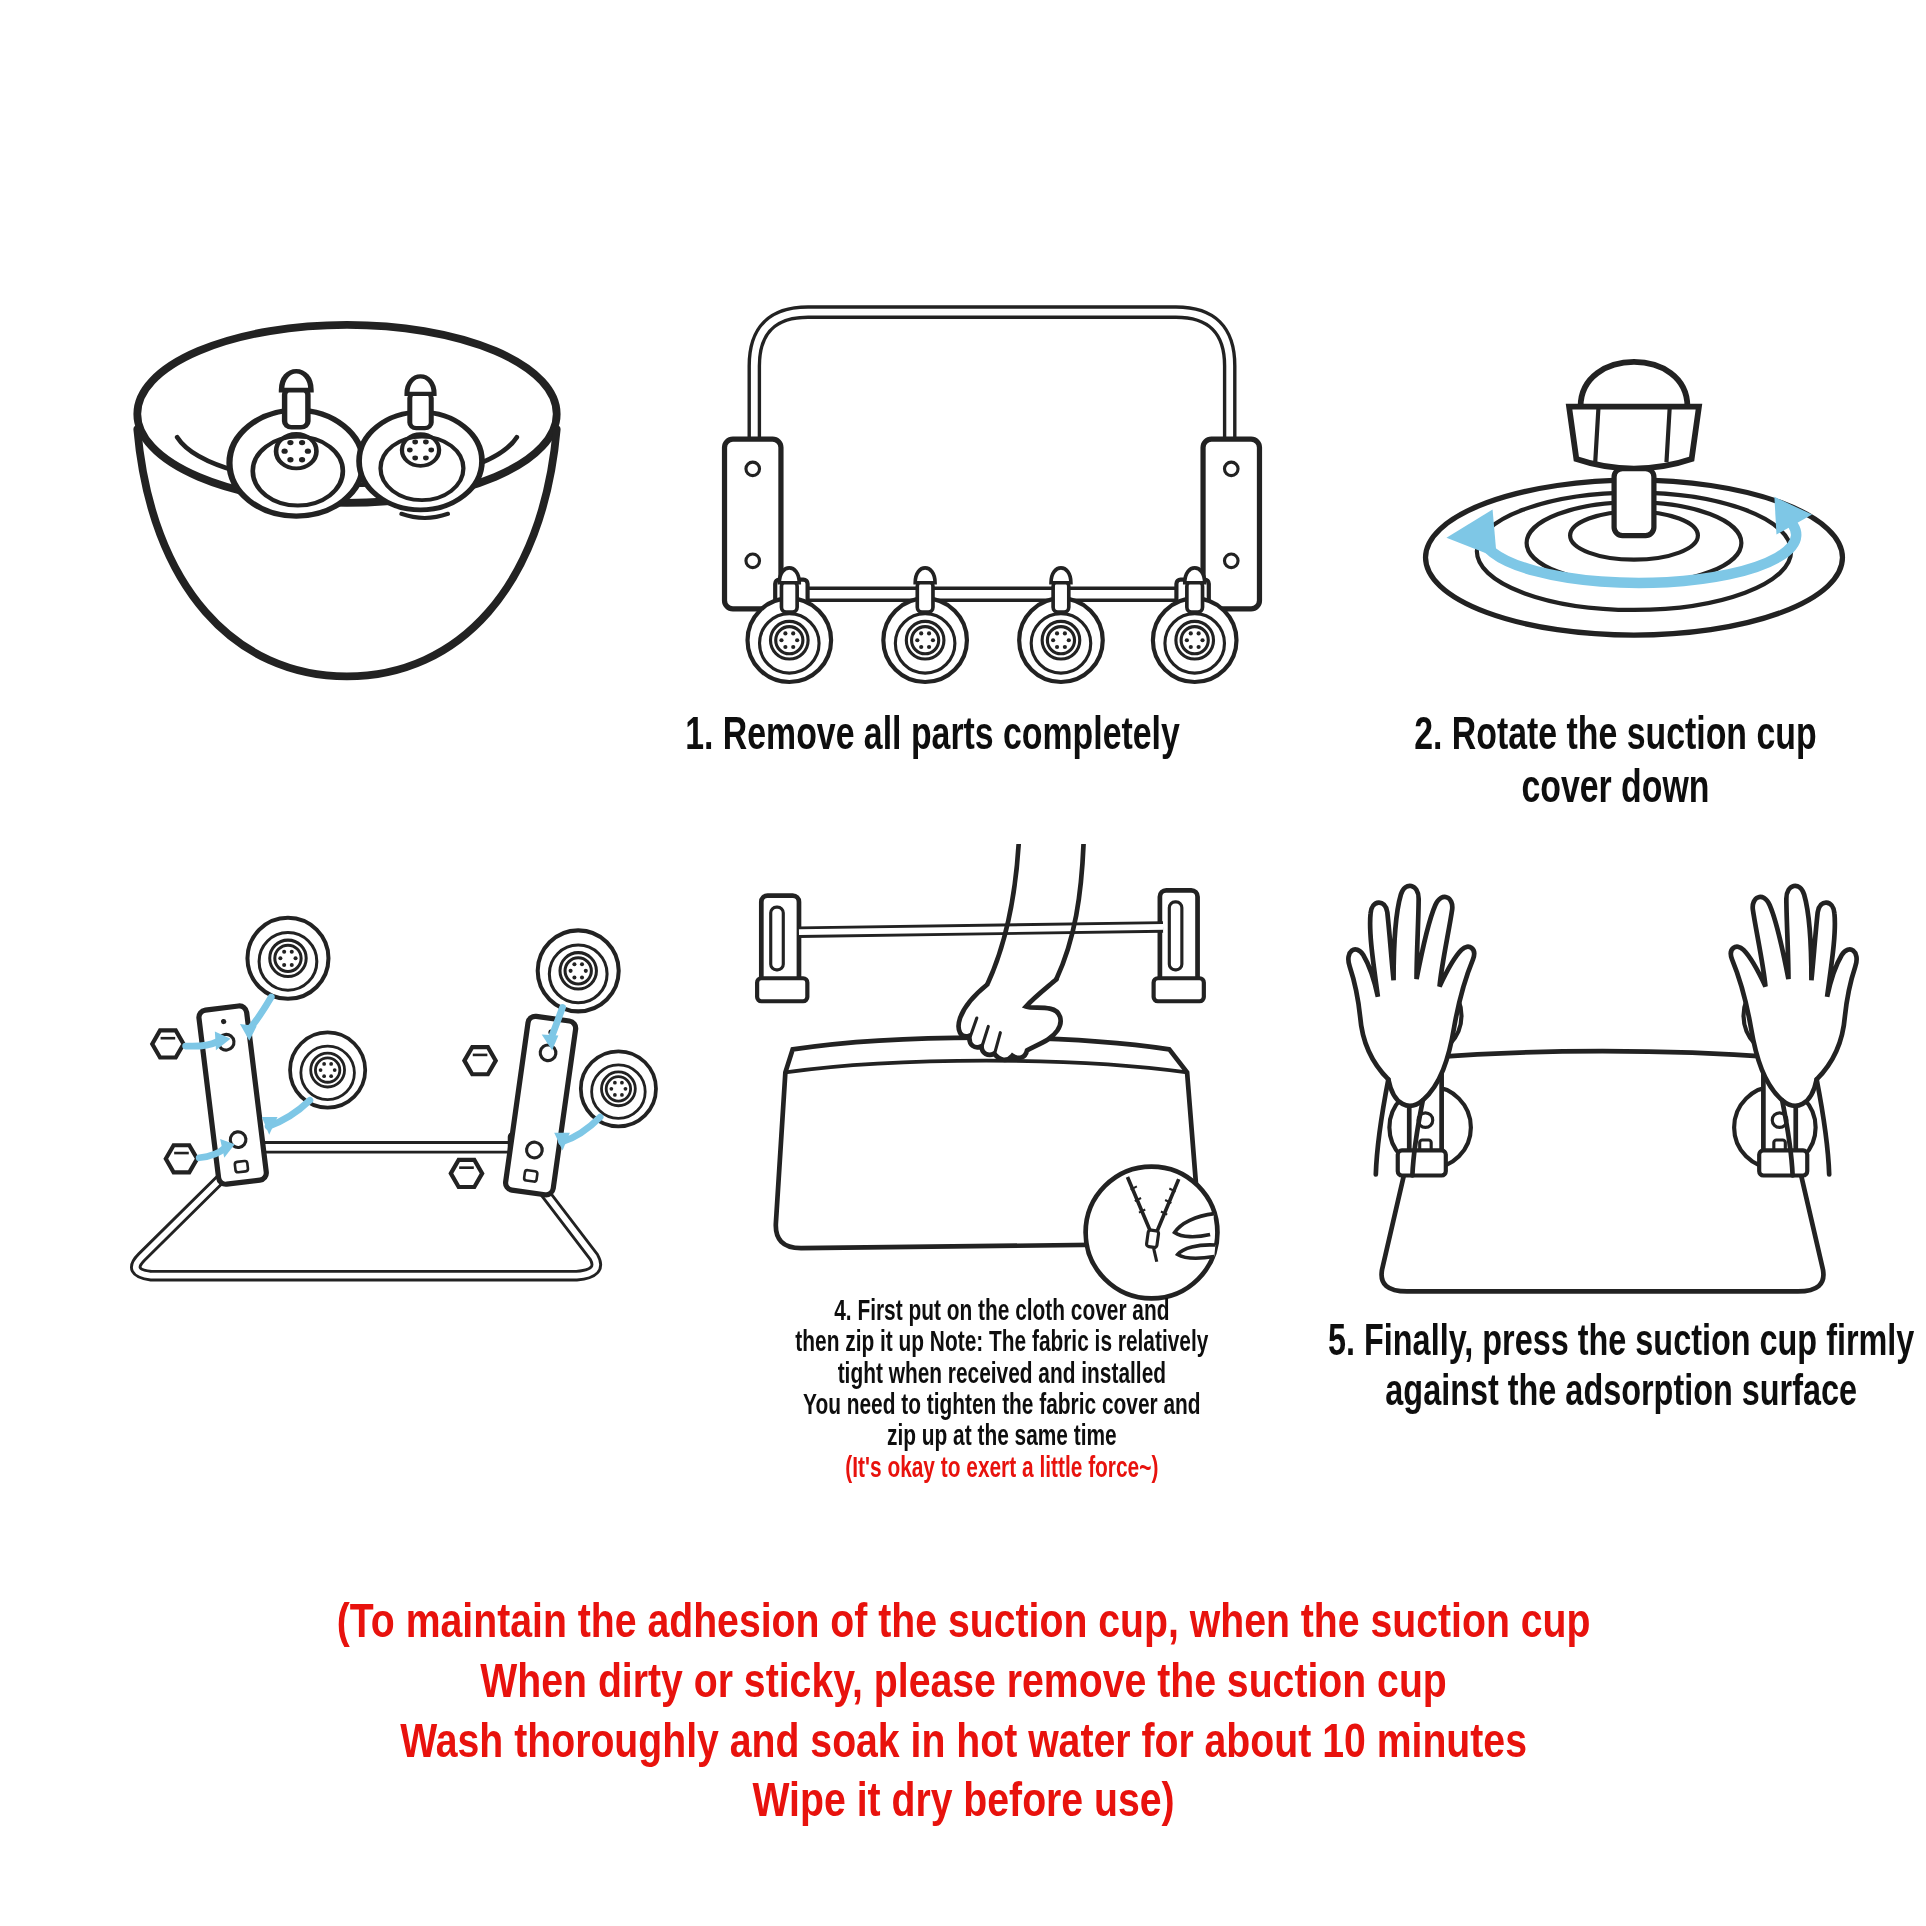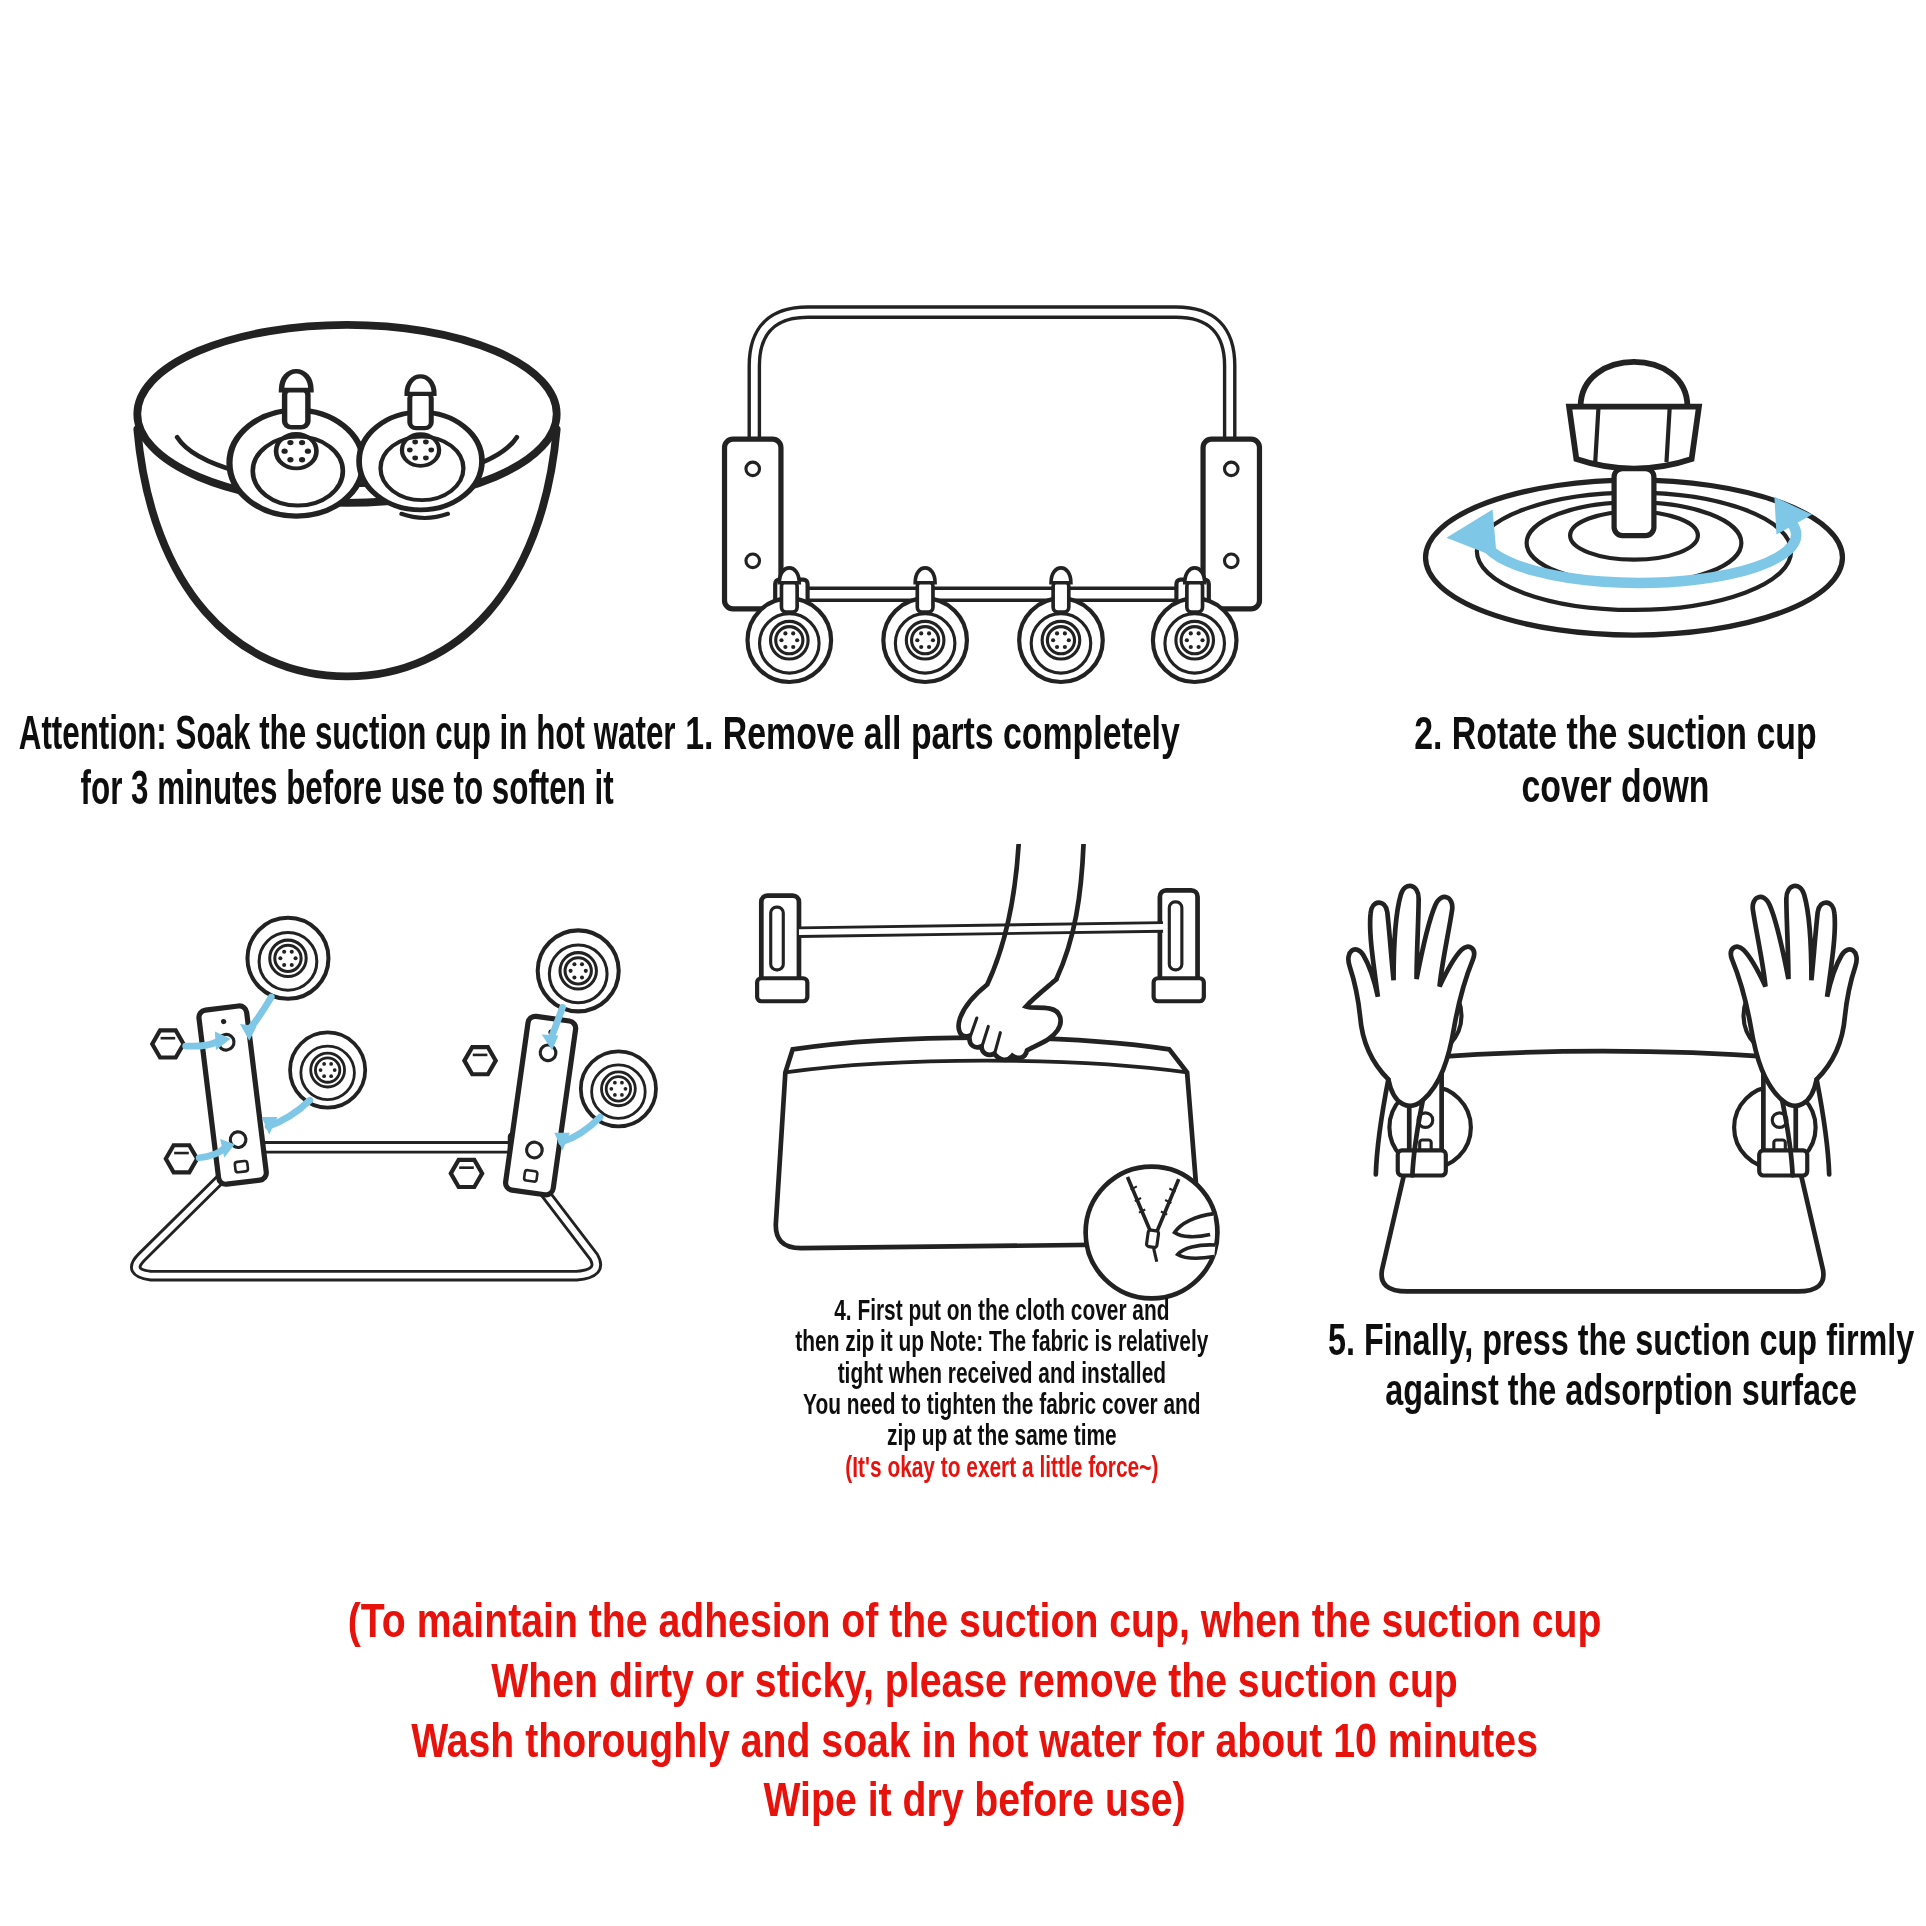--- a/index.html
+++ b/index.html
@@ -18,21 +18,21 @@
   .sq{transform:scaleX(var(--sx,0.72));transform-origin:50% 0;text-align:center;}
   .sq>div{white-space:nowrap;}
   .red{color:var(--accent-red);}
   .cap-attention{left:10.4px;top:705px;width:673px;font-size:49px;line-height:1.12;}
   .cap-attention .sq{--sx:0.64;}
   .cap-s1{left:689px;top:707px;width:487px;font-size:47px;line-height:1.1;align-items:flex-end;}
   .cap-s2{left:1419px;top:707px;width:476px;font-size:47px;line-height:1.12;justify-content:flex-end;}
   .cap-s3{left:47px;top:1303px;width:590px;font-size:45px;line-height:1.08;}
   .cap-s4{left:696px;top:1295px;width:611px;font-size:29px;line-height:1.08;}
   .cap-s5{left:1326px;top:1315px;width:590px;font-size:45px;line-height:1.1;}
-  .cap-footer{left:172px;top:1591px;width:1605px;font-size:49px;line-height:1.22;color:var(--accent-red);}
+  .cap-footer{left:161px;top:1591px;width:1605px;font-size:49px;line-height:1.22;color:var(--accent-red);}
   .cap-footer .sq{--sx:0.8;}
 </style>
 </head>
 <body>
 
 <div class="sheet">
 
   <svg width="0" height="0" style="position:absolute" aria-hidden="true">
     <defs>
       <g id="boltface" stroke="#222" fill="none">
@@ -230,26 +230,20 @@
         <circle cx="221" cy="414" r="5" fill="#222" stroke="none"></circle>
         <rect x="210" y="546" width="22" height="30" rx="5" stroke-width="6" fill="none"></rect>
         <rect x="168" y="566" width="92" height="48" rx="8" stroke-width="8" fill="#fff"></rect>
         <path d="M150,430 C120,400 100,360 96,310 C92,272 84,238 76,214 C66,184 88,170 102,192 C114,212 124,244 130,272 C122,212 112,150 116,112 C118,86 144,84 148,110 C152,146 156,200 160,240 C160,176 164,110 174,76 C182,50 208,56 208,84 C208,120 204,190 204,238 C214,186 226,128 240,96 C252,70 276,80 272,106 C266,146 252,210 248,252 C262,222 276,196 290,182 C304,168 320,180 312,200 C298,234 284,284 276,330 C266,390 250,440 216,470 C190,492 160,480 150,430 Z" stroke-width="9" fill="#fff"></path>
         <path d="M150,430 C138,492 128,550 126,612 M216,470 C206,520 198,566 196,614" stroke-width="9" fill="none"></path>
       </g>
       <use href="#pressLeft" transform="translate(1120,0) scale(-1,1)"></use>
     </svg>
   </div>
 
-  <div class="cap cap-attention">
-    <div class="sq">
-      <div>Attention: Soak the suction cup in hot water</div>
-      <div>for 3 minutes before use to soften it</div>
-    </div>
-  </div>
 
   <div class="cap cap-s1">
     <div class="sq">
       <div>1. Remove all parts completely</div>
     </div>
   </div>
 
   <div class="cap cap-s2">
     <div class="sq">
       <div>2. Rotate the suction cup</div>

